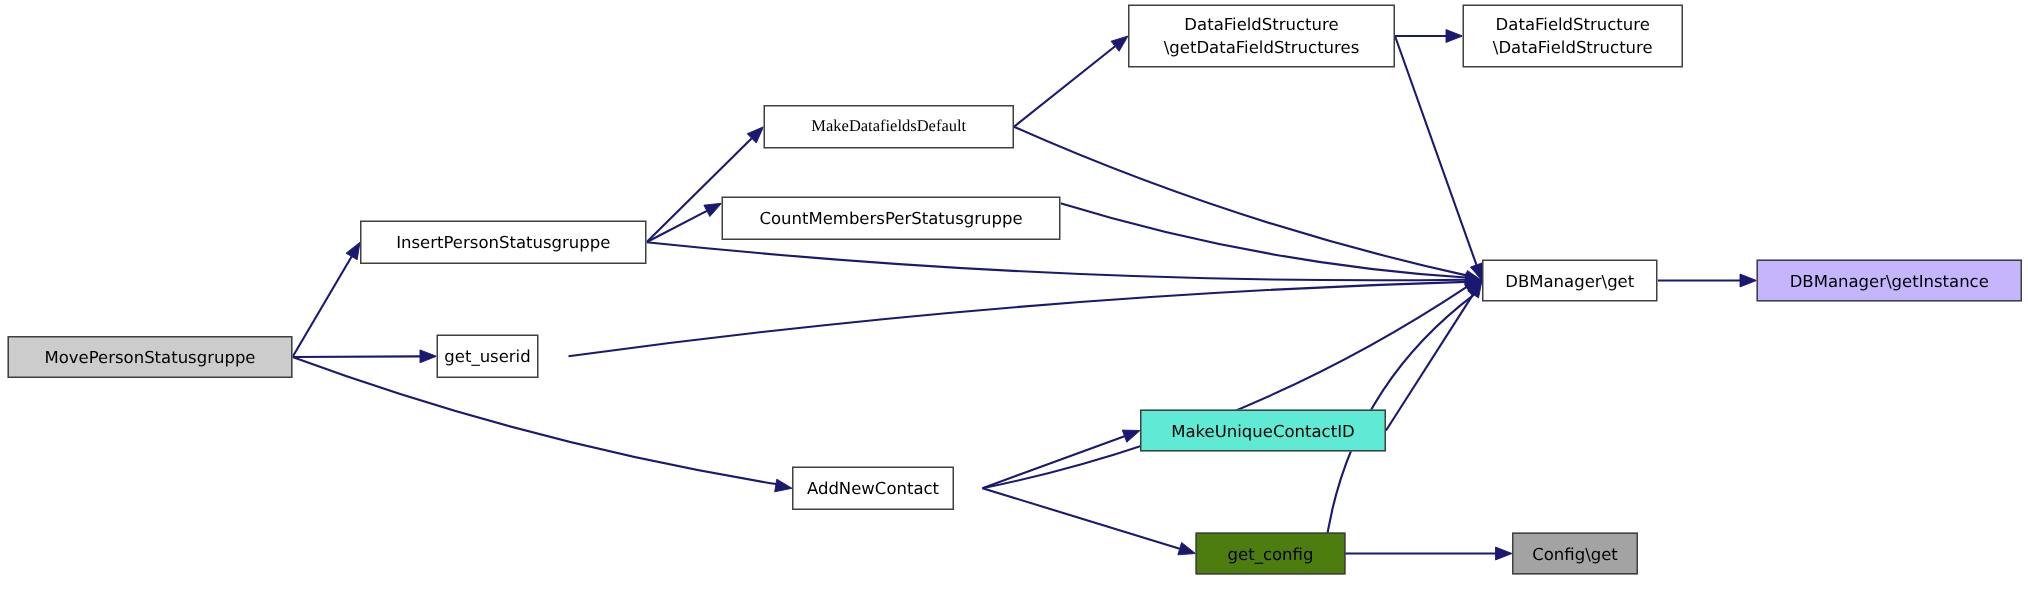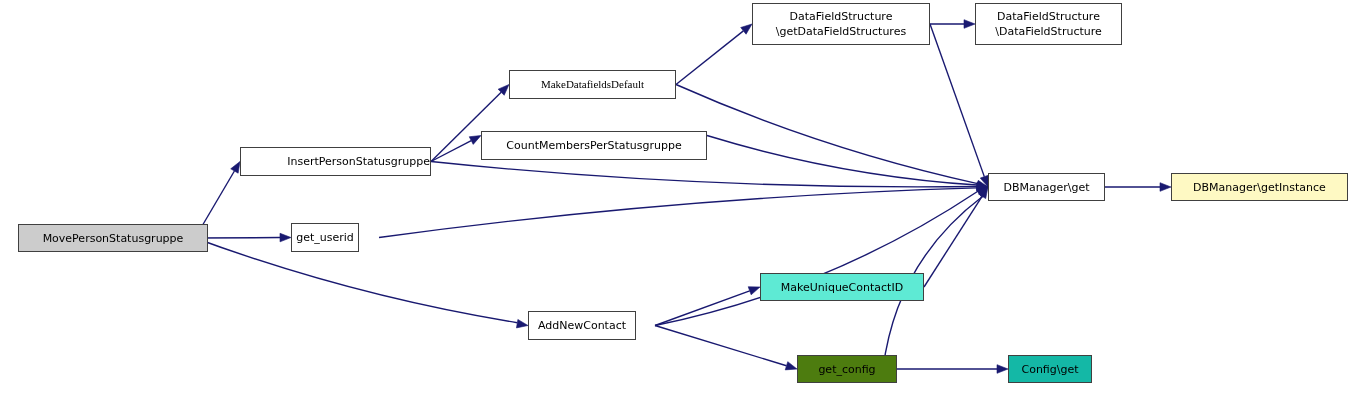--- a/index.html
+++ b/index.html
@@ -88,28 +88,28 @@
       <polygon points="797 369 785.2229535772921 369.8894816228465 787.7419170527415 361.66665832367784" fill="#191970" stroke="#191970" stroke-width="0.6"></polygon>
       <path d="M 924 287 Q 953.0352046696714 241.63249270363832 982.070409339343 196.26498540727664" fill="none" stroke="#191970" stroke-width="1.4"></path>
       <polygon points="988 187 985.6921763621875 198.5829163018971 978.4486423164984 193.94705451265614" fill="#191970" stroke="#191970" stroke-width="0.6"></polygon>
       <path d="M 883 369 Q 940 369 997 369" fill="none" stroke="#191970" stroke-width="1.4"></path>
       <polygon points="1008 369 997 373.3 997 364.7" fill="#191970" stroke="#191970" stroke-width="0.6"></polygon>
       <path d="M 883 369 Q 896.3717318917661 261.7756776767051 982.5030530116146 196.52804144653462" fill="none" stroke="#191970" stroke-width="1.4"></path>
       <polygon points="988 187 982.1964021476932 197.2863138183073 976.7589640615682 190.62341151829128" fill="#191970" stroke="#191970" stroke-width="0.6"></polygon>
       <path d="M 1105 187 Q 1132.5 187 1160 187" fill="none" stroke="#191970" stroke-width="1.4"></path>
       <polygon points="1171 187 1160 191.3 1160 182.7" fill="#191970" stroke="#191970" stroke-width="0.6"></polygon>
     </svg>
-<div class="node highlight" style="left: 5px; top: 224px; width: 190px; height: 28px; border-color: rgb(64, 64, 64); background: rgb(204, 204, 204); margin-left: 13px;"><span class="node-label">MovePersonStatusgruppe</span></div>
-    <div class="node" style="left: 240px; top: 147px; width: 191px; height: 29px; border-color: rgb(64, 64, 64); background: rgb(255, 255, 255); justify-content: flex-end;"><span class="node-label">InsertPersonStatusgruppe</span></div>
+<div class="node highlight" style="left: 5px; top: 224px; width: 190px; height: 28px; border-color: rgb(64, 64, 64); background: rgb(204, 204, 204);"><span class="node-label">MovePersonStatusgruppe</span></div>
+    <div class="node" style="left: 240px; top: 147px; width: 191px; height: 29px; border-color: rgb(64, 64, 64); background: rgb(255, 255, 255);"><span class="node-label">InsertPersonStatusgruppe</span></div>
     <div class="node" style="left: 291px; top: 223px; width: 68px; height: 29px; border-color: rgb(64, 64, 64); background: rgb(255, 255, 255);"><span class="node-label">get_userid</span></div>
     <div class="node" style="left: 528px; top: 311px; width: 108px; height: 29px; border-color: rgb(64, 64, 64); background: rgb(255, 255, 255);"><span class="node-label">AddNewContact</span></div>
     <div class="node" style="left: 509px; top: 70px; width: 167px; height: 29px; border-color: rgb(64, 64, 64); background: rgb(255, 255, 255); font-family: Liberation Serif, serif;"><span class="node-label">MakeDatafieldsDefault</span></div>
     <div class="node" style="left: 481px; top: 131px; width: 226px; height: 29px; border-color: rgb(64, 64, 64); background: rgb(255, 255, 255);"><span class="node-label">CountMembersPerStatusgruppe</span></div>
     <div class="node" style="left: 752px; top: 3px; width: 178px; height: 42px; border-color: rgb(64, 64, 64); background: rgb(255, 255, 255);"><span class="node-label">DataFieldStructure
 \getDataFieldStructures</span></div>
     <div class="node" style="left: 975px; top: 3px; width: 147px; height: 42px; border-color: rgb(64, 64, 64); background: rgb(255, 255, 255);"><span class="node-label">DataFieldStructure
 \DataFieldStructure</span></div>
     <div class="node" style="left: 988px; top: 173px; width: 117px; height: 28px; border-color: rgb(64, 64, 64); background: rgb(255, 255, 255); text-align: center;"><span class="node-label">DBManager\get</span></div>
-    <div class="node" style="left: 1171px; top: 173px; width: 177px; height: 28px; border-color: rgb(64, 64, 64); background: #fef9c3;"><span class="node-label">DBManager\getInstance</span></div>
+    <div class="node" style="left: 1171px; top: 173px; width: 177px; height: 28px; border-color: rgb(64, 64, 64); background: #c4b5fd;"><span class="node-label">DBManager\getInstance</span></div>
     <div class="node" style="left: 760px; top: 273px; width: 164px; height: 28px; border-color: rgb(64, 64, 64); background: #5eead4;"><span class="node-label">MakeUniqueContactID</span></div>
     <div class="node" style="left: 797px; top: 355px; width: 100px; height: 28px; border-color: rgb(64, 64, 64); background: #4d7c0f;"><span class="node-label">get_config</span></div>
-    <div class="node" style="left: 1008px; top: 355px; width: 84px; height: 28px; border-color: rgb(64, 64, 64); background: #14b8a6;"><span class="node-label">Config\get</span></div>
+    <div class="node" style="left: 1008px; top: 355px; width: 84px; height: 28px; border-color: rgb(64, 64, 64); background: #a3a3a3;"><span class="node-label">Config\get</span></div>
   </div>
 
 </body></html>

